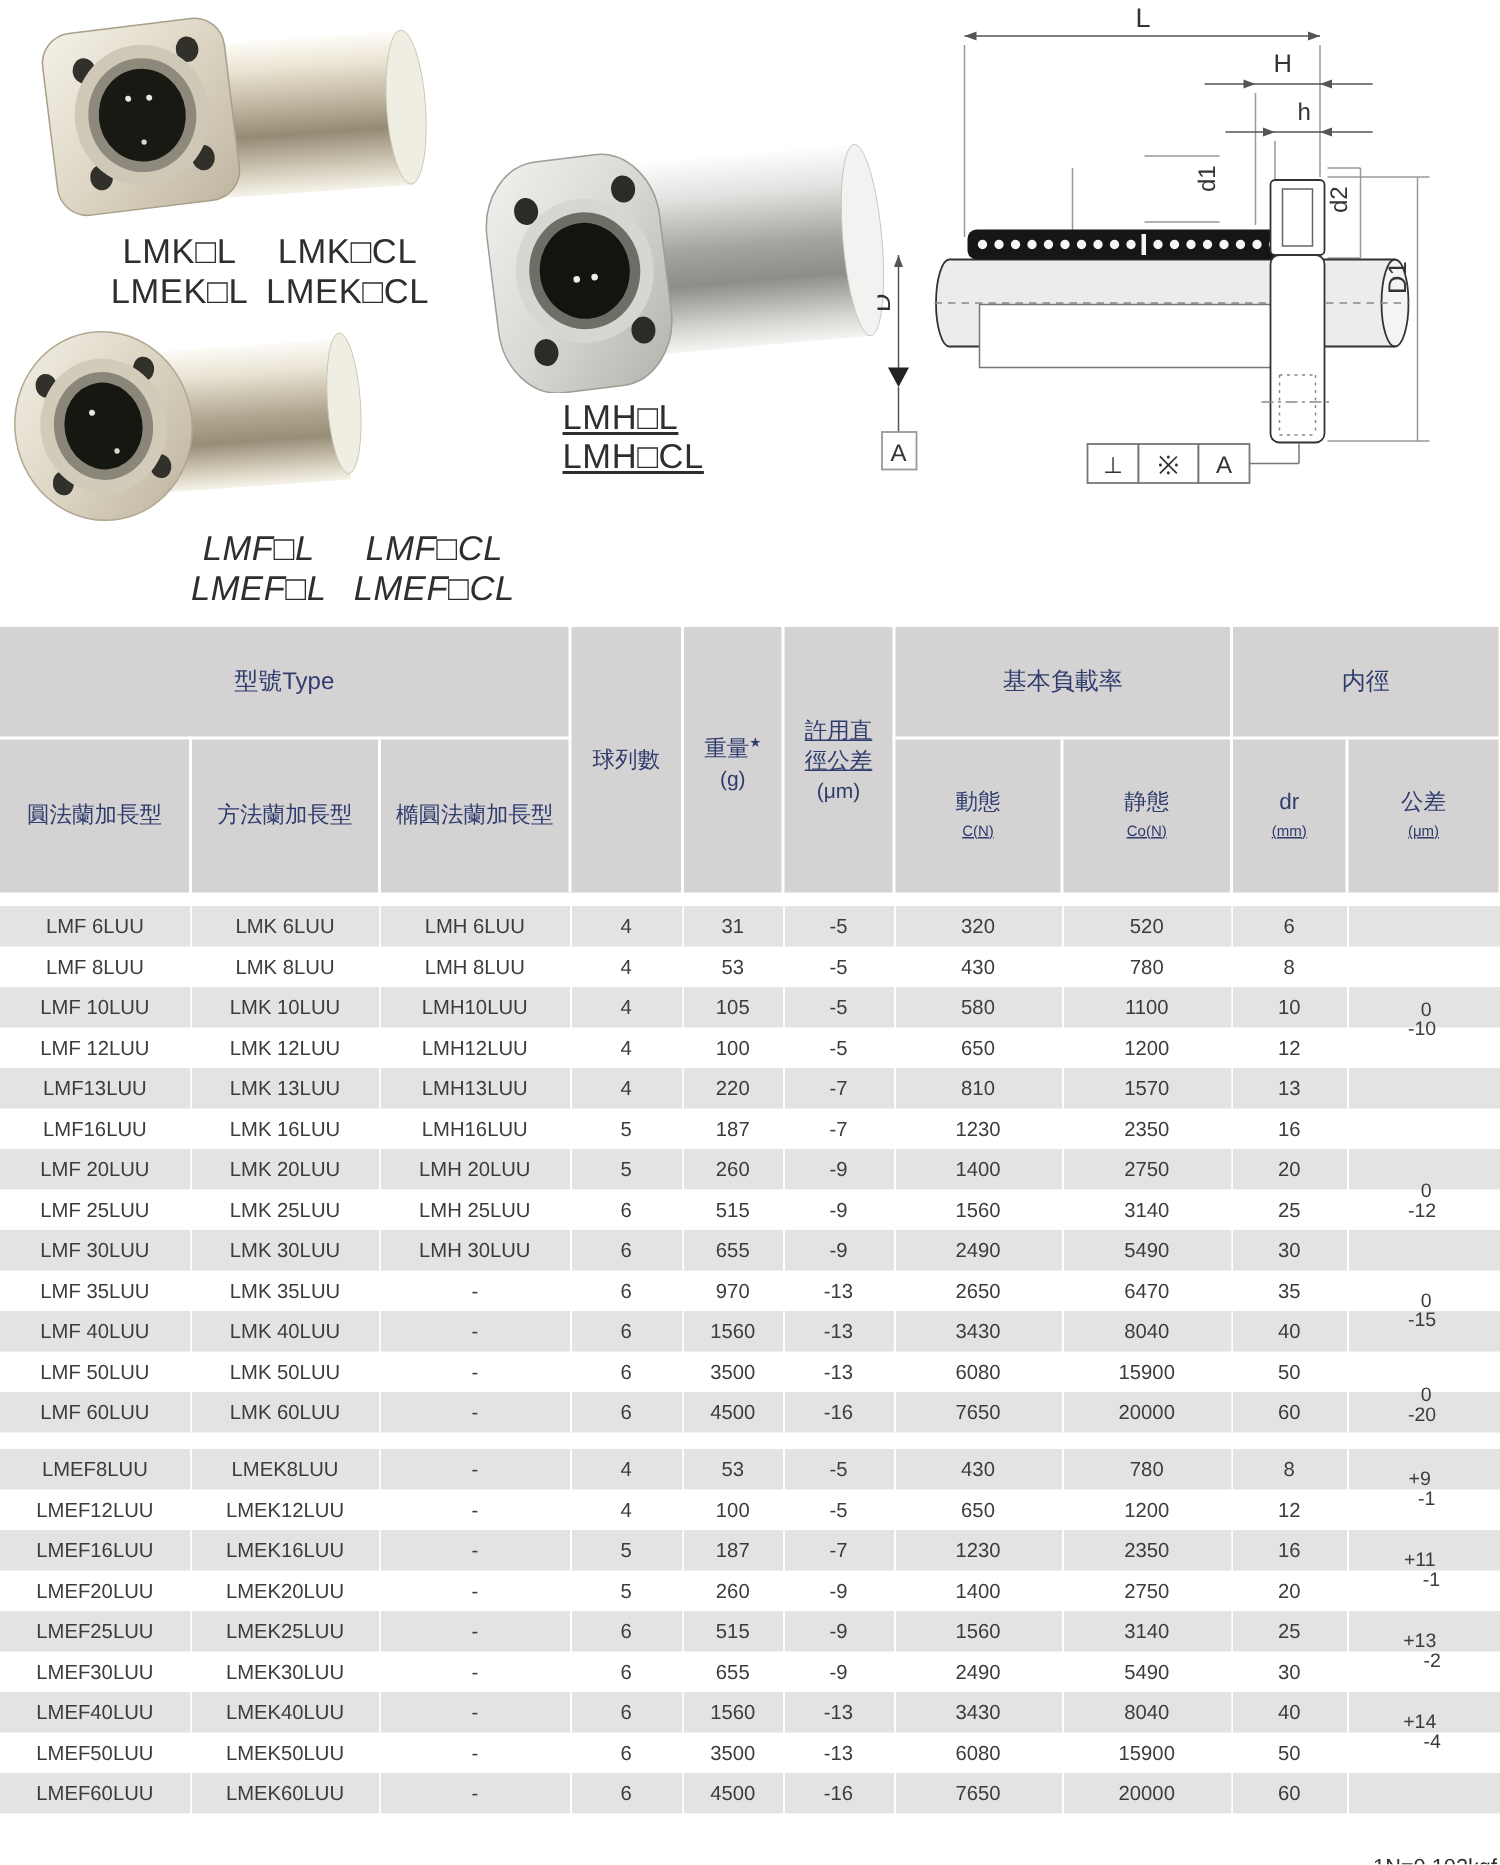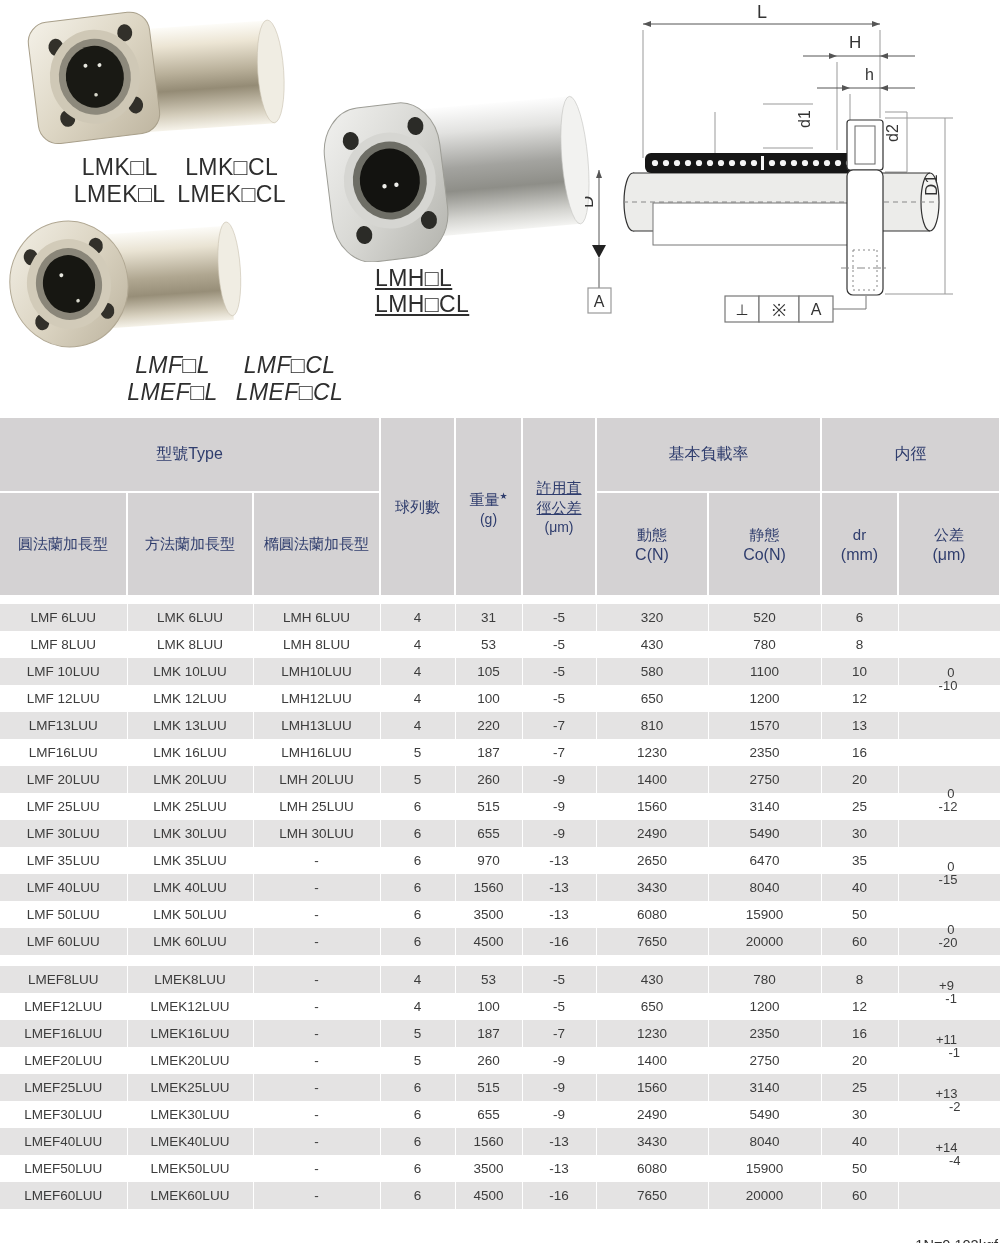--- a/index.html
+++ b/index.html
@@ -18,21 +18,21 @@
   :root{--header-bg:#d4d2d3;--header-text:#2f3d6d;--stripe:#e4e3e3;--body-text:#3c3c3c;}
   table.spec{position:absolute;left:0;top:418px;width:1000px;border-collapse:collapse;table-layout:fixed;}
   table.spec th{font-weight:normal;vertical-align:middle;text-align:center;padding:0;
     background:var(--header-bg);color:var(--header-text);
     border-right:2px solid #fff;border-bottom:2px solid #fff;}
   table.spec thead tr.hrow1{height:74px;}
   table.spec thead tr.hrow2{height:104px;}
   .h-group{font-size:16px;}
   .h-sub{font-size:15px;line-height:20px;}
   .unit{display:block;font-size:14px;line-height:18px;}
-  .unit2{display:block;font-size:16px;line-height:19px;}
+  .unit2{display:block;font-size:10px;line-height:19px;text-decoration:underline;}
   .wrap6{display:inline-block;width:50px;line-height:20px;text-decoration:underline;}
   sup.star{font-size:9px;vertical-align:super;}
   table.spec td{padding:0;height:27px;text-align:center;font-size:13.5px;color:var(--body-text);
     border-right:1px solid rgba(255,255,255,.85);overflow:hidden;white-space:nowrap;}
   tr.stripe td{background:var(--stripe);}
   tr.plain td{background:#ffffff;}
   tr.spacer td{background:#ffffff !important;border:none;height:auto;}
   
   .tol{position:absolute;left:898px;width:100px;text-align:center;font-size:13px;line-height:13px;
        color:var(--body-text);pointer-events:none;}

